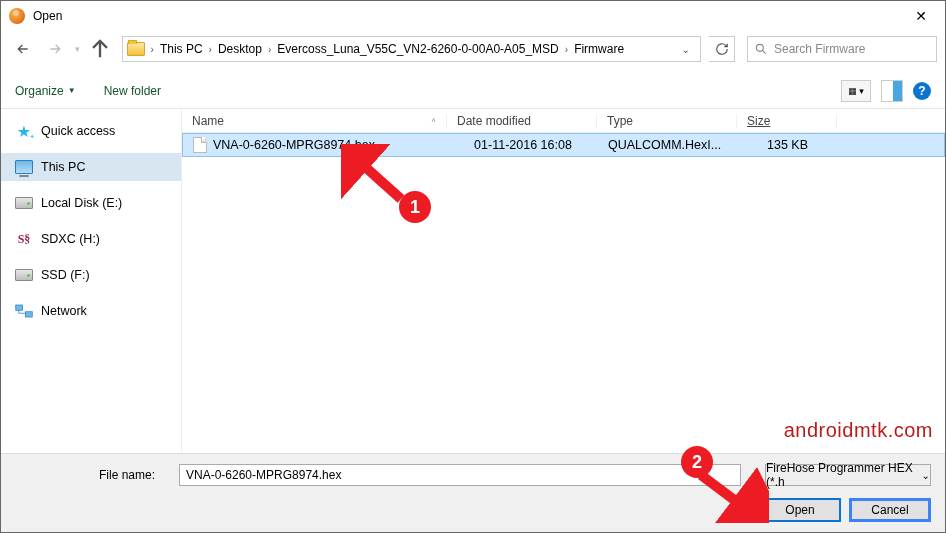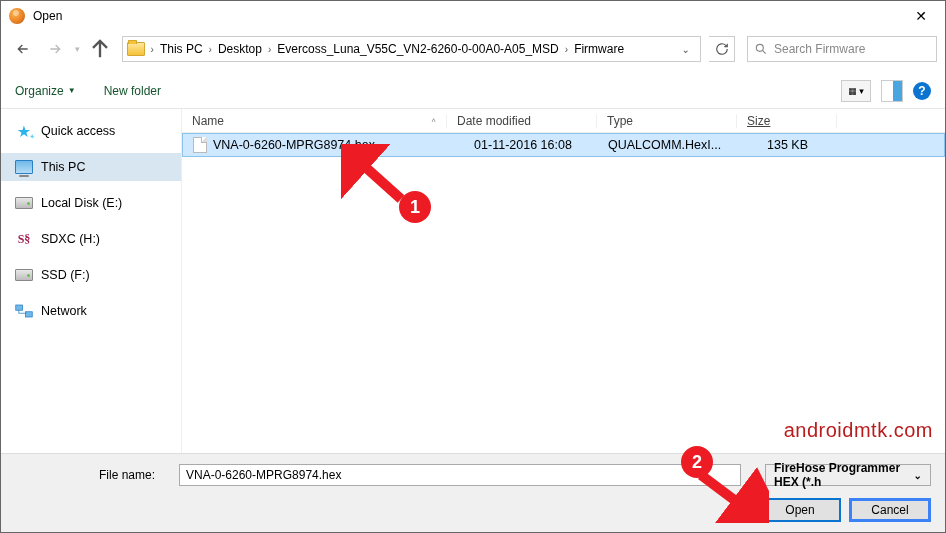--- a/index.html
+++ b/index.html
@@ -70,21 +70,21 @@
 .file-icon::after { content: ""; position: absolute; right: -1px; top: -1px; width: 5px; height: 5px; background: linear-gradient(135deg, #fff 49%, #ddd 50%); border-left: 1px solid #bbb; border-bottom: 1px solid #bbb; }
 .file-row .fdate { width: 150px; text-align: center; }
 .file-row .ftype { width: 140px; }
 .file-row .fsize { width: 100px; text-align: right; padding-right: 30px; }
 
 
 .footer { height: 80px; background: #f0f0f0; border-top: 1px solid #ddd; padding: 10px 14px; }
 .filename-row { display: flex; align-items: center; gap: 24px; }
 .filename-label { font-size: 12px; color: #000; width: 140px; text-align: right; }
 .filename-input { flex: 1; height: 22px; border: 1px solid #aaa; background: #fff; font-size: 12px; padding: 0 6px; }
-.filetype-select { width: 166px; height: 22px; border: 1px solid #aaa; background: #efefef; font-size: 12px; padding: 0 8px; display: flex; align-items: center; justify-content: space-between; font-weight: bold; }
+.filetype-select { width: 166px; height: 22px; border: 1px solid #aaa; background: #efefef; font-size: 12px; padding: 0 0; display: flex; align-items: center; justify-content: space-between; }
 .button-row { display: flex; justify-content: flex-end; gap: 8px; margin-top: 12px; }
 .btn { width: 82px; height: 24px; font-size: 12px; display: flex; align-items: center; justify-content: center; }
 .btn.primary { background: #e1e1e1; border: 2px solid #0b74d1; }
 .btn.secondary { background: #e1e1e1; border: 3px solid #3b82f6; }
 
 
 .annot-arrow { position: absolute; pointer-events: none; }
 .annot-circle { width: 32px; height: 32px; background: #ed1c24; border-radius: 50%; color: #fff; font-size: 18px; font-weight: bold; display: flex; align-items: center; justify-content: center; position: absolute; }
 .watermark { position: absolute; right: 12px; bottom: 90px; font-size: 20px; color: #b91c1c; font-family: Arial, sans-serif; letter-spacing: 0.5px; }
 </style>

